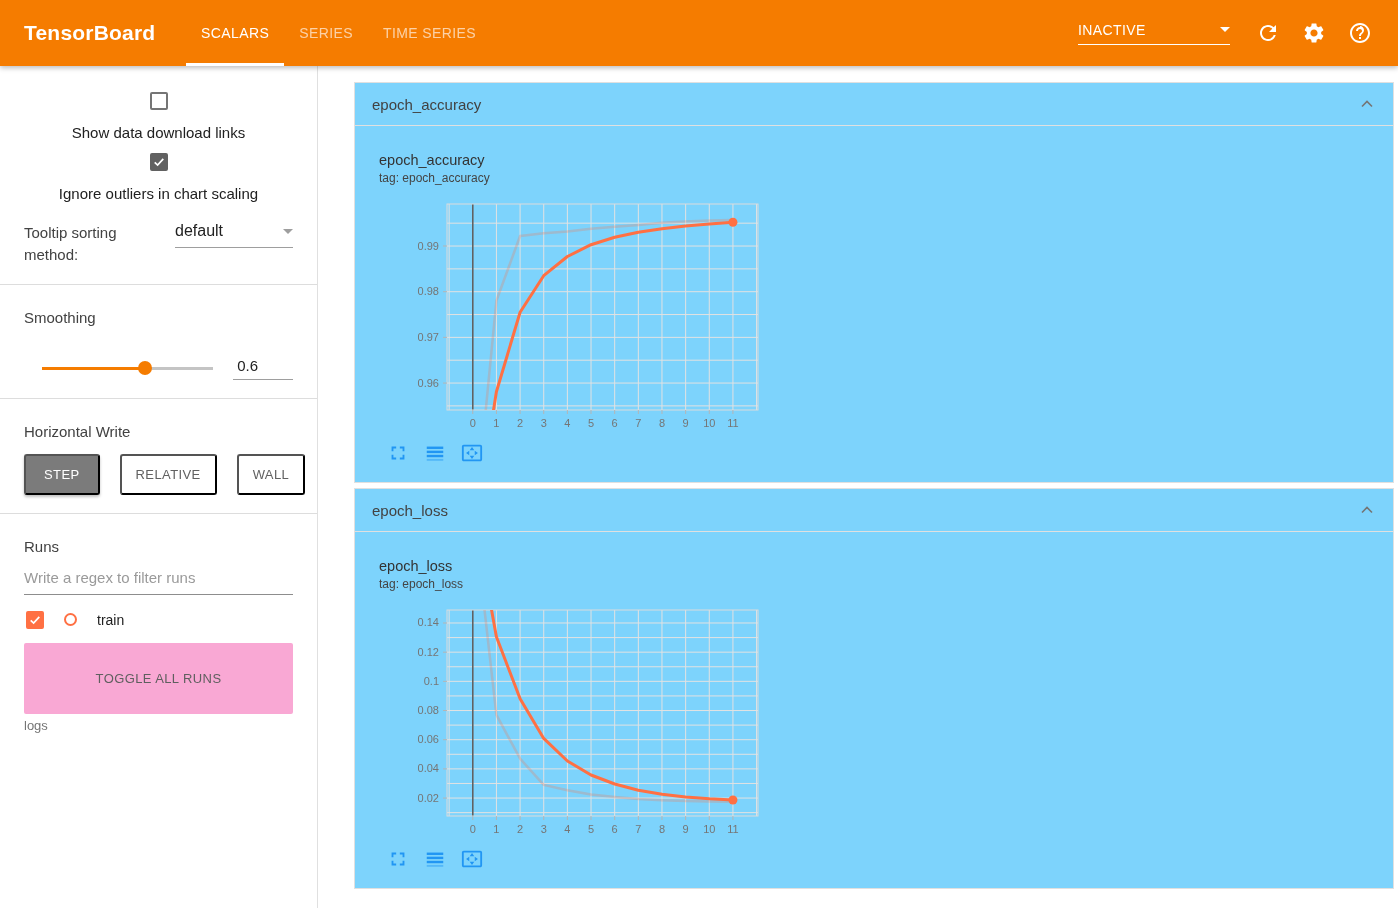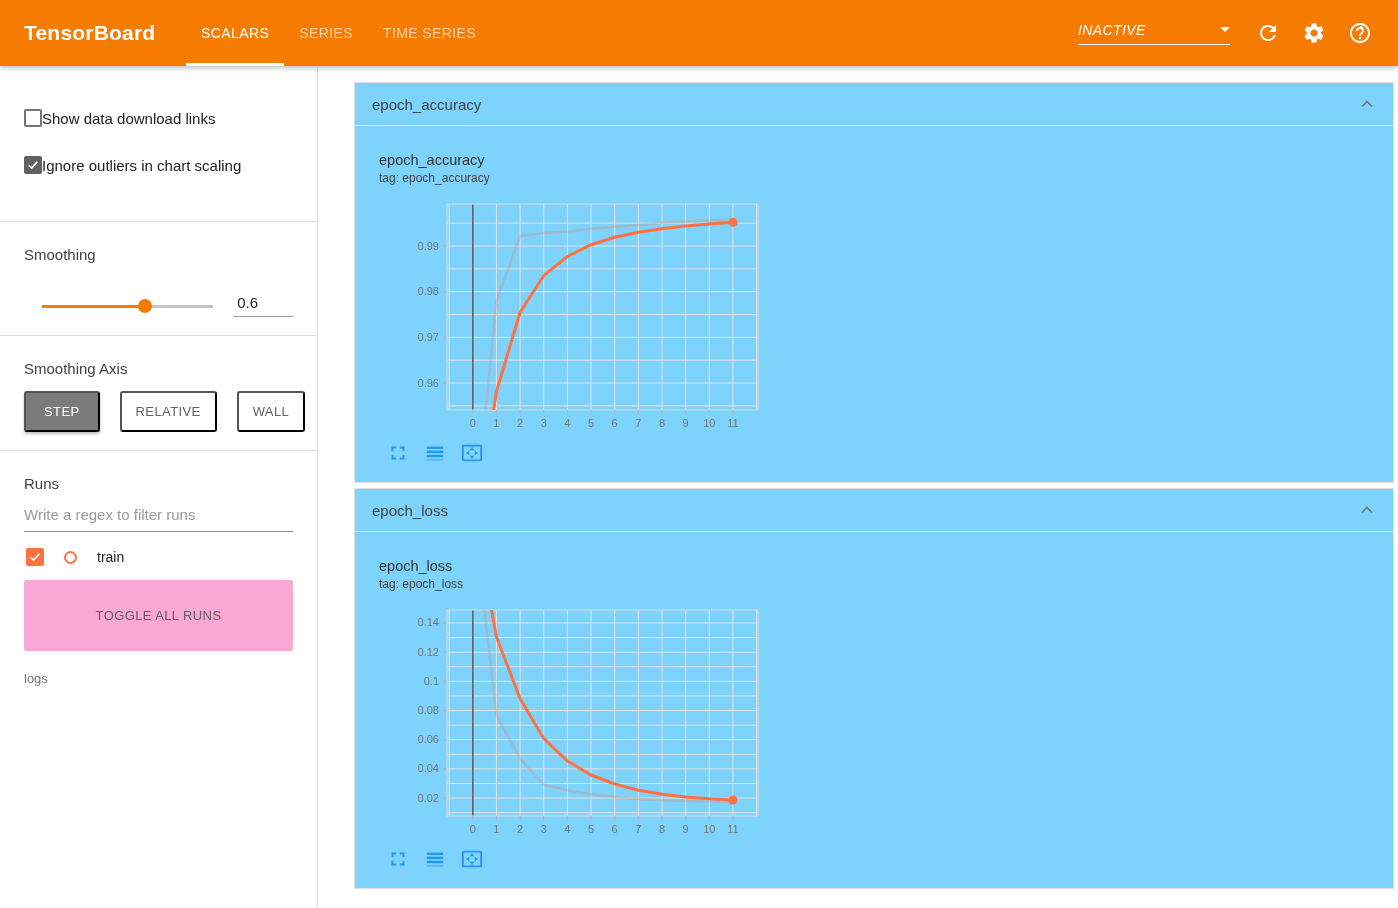--- a/index.html
+++ b/index.html
@@ -13,32 +13,32 @@
   .logo { display:flex; align-items:center; padding-left:24px; color:#fff; font-size:21px;
     font-weight:700; letter-spacing:.2px; width:160px; }
   .tabs { display:flex; margin-left:26px; }
   .tab { display:flex; align-items:center; padding:0 15px; color:rgba(255,255,255,.65);
     font-size:14px; letter-spacing:.4px; cursor:pointer; position:relative; }
   .tab.active { color:#fff; }
   .tab.active::after { content:""; position:absolute; left:0; right:0; bottom:0; height:3px; background:#fff; }
   .topbar-right { margin-left:auto; display:flex; align-items:center; padding-right:26px; gap:22px; }
   .status-dd { display:flex; align-items:center; width:152px; border-bottom:1px solid #fff;
     padding-bottom:6px; margin-right:4px; cursor:pointer; }
-  .status-dd .status-text { color:#fff; font-size:14px; letter-spacing:.4px; flex:1;font-style:italic; }
+  .status-dd .status-text { color:#fff; font-size:14px; letter-spacing:.4px; flex:1; }
   .caret-w { width:0; height:0; border-left:5px solid transparent; border-right:5px solid transparent;
     border-top:5px solid #fff; }
   .tb-iconbtn { width:24px; height:24px; cursor:pointer; display:flex; }
   .tb-iconbtn svg { width:24px; height:24px; fill:#fff; }
 
   
   .content { flex:1; display:flex; min-height:0; }
   .sidebar { width:318px; flex:0 0 318px; border-right:1px solid #e0e0e0; overflow:hidden; }
   .side-section { padding:14px 24px 18px 24px; border-bottom:1px solid #ddd; }
   .side-section:last-child { border-bottom:none; }
-  .check-row { display:flex; align-items:center; margin:29px 0; cursor:pointer; }
+  .check-row { display:flex; align-items:center; gap:14px; margin:12px 0; cursor:pointer;flex-direction:column; }
   .cb { width:18px; height:18px; border:2px solid #757575; border-radius:2px; background:#fff;
     flex:0 0 18px; display:flex; align-items:center; justify-content:center; }
   .cb.checked { background:#616161; border-color:#616161; }
   .cb.orange { background:#ff7043; border-color:#ff7043; }
   .cb svg { width:14px; height:14px; }
   .check-label { font-size:15px; color:#212121; }
   .tooltip-row { display:flex; margin-top:20px; align-items:flex-start; }
   .tooltip-label { font-size:15px; color:#424242; width:130px; line-height:1.45; }
   .select { margin-left:auto; width:118px; border-bottom:1px solid #9e9e9e; display:flex;
     align-items:center; padding-bottom:7px; cursor:pointer; }
@@ -61,21 +61,21 @@
   .regex-input { width:100%; border:none; outline:none; border-bottom:1px solid #8d8d8d;
     font-size:15px; padding:6px 0 8px 0; margin-top:2px; color:#212121; background:transparent;
     font-family:"Liberation Sans", sans-serif;}
   .regex-input::placeholder { color:#9a9a9a; }
   .run-row { display:flex; align-items:center; gap:20px; margin:16px 0 14px 2px; cursor:pointer; }
   .run-circle { width:13px; height:13px; border:2px solid #ff7043; border-radius:50%; flex:0 0 13px; }
   .run-label { font-size:14px; color:#212121; }
   .toggle-btn { width:100%; background:#f9a8d4; border:none; color:#5f5f5f; font-size:13px;
     letter-spacing:.4px; padding:28px 0; border-radius:2px; cursor:pointer;
     font-family:"Liberation Sans", sans-serif; }
-  .logs-label { font-size:13px; color:#757575; margin-top:20px; }
+  .logs-label { font-size:13px; color:#757575; margin-top:4px; }
 
   
   .main { flex:1; padding:16px 4px 0 36px; overflow:hidden; background:#fff; }
   .card { border:1px solid #e0e0e0; background:#7dd3fc; margin-bottom:5px; }
   .card-header { height:43px; display:flex; align-items:center; padding:0 14px 0 17px;
     border-bottom:1px solid #e0e0e0; }
   .card-title { font-size:15px; color:#424242; flex:1; }
   .chev { width:24px; height:24px; cursor:pointer; }
   .chev svg { width:24px; height:24px; stroke:#757575; fill:none; stroke-width:1.6; }
   .card-body { padding:26px 0 18px 24px; }
@@ -131,36 +131,43 @@
           <span class="check-label">Show data download links</span>
         </label>
         <label class="check-row">
           <span class="cb checked">
             <svg viewBox="0 0 18 18">
                 <polyline points="3.5,9.5 7.2,13 14.5,5" stroke="#fff" stroke-width="2.2" fill="none"></polyline>
               </svg>
           </span>
           <span class="check-label">Ignore outliers in chart scaling</span>
         </label>
+        <div class="tooltip-row">
+          <span class="tooltip-label">Tooltip sorting method:</span>
+          <div class="select">
+            <span class="sel-value">default</span>
+            <span class="caret-g"></span>
+          </div>
+        </div>
       </div>
 
       <div class="side-section">
         <div class="section-title">Smoothing</div>
         <div class="slider-row">
           <div class="slider">
             <div class="track"></div>
             <div class="fill"></div>
             <div class="thumb"></div>
           </div>
           <div class="slider-value">0.6</div>
         </div>
       </div>
 
       <div class="side-section">
-        <div class="section-title">Smoothing Axis</div>
+        <div class="section-title">Horizontal Write</div>
         <div class="axis-btns">
           <button class="axis-btn active">STEP</button>
           <button class="axis-btn">RELATIVE</button>
           <button class="axis-btn">WALL</button>
         </div>
       </div>
 
       <div class="side-section">
         <div class="section-title">Runs</div>
         <input class="regex-input" type="text" placeholder="Write a regex to filter runs" style="">

